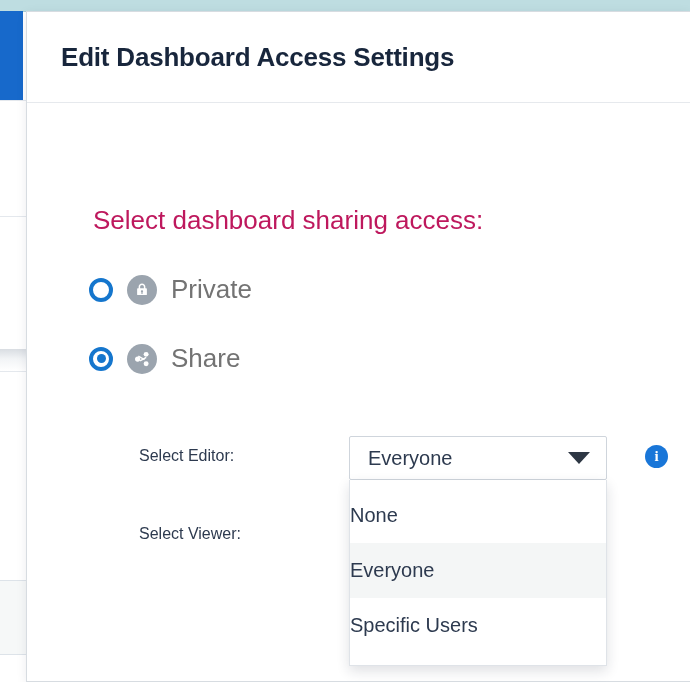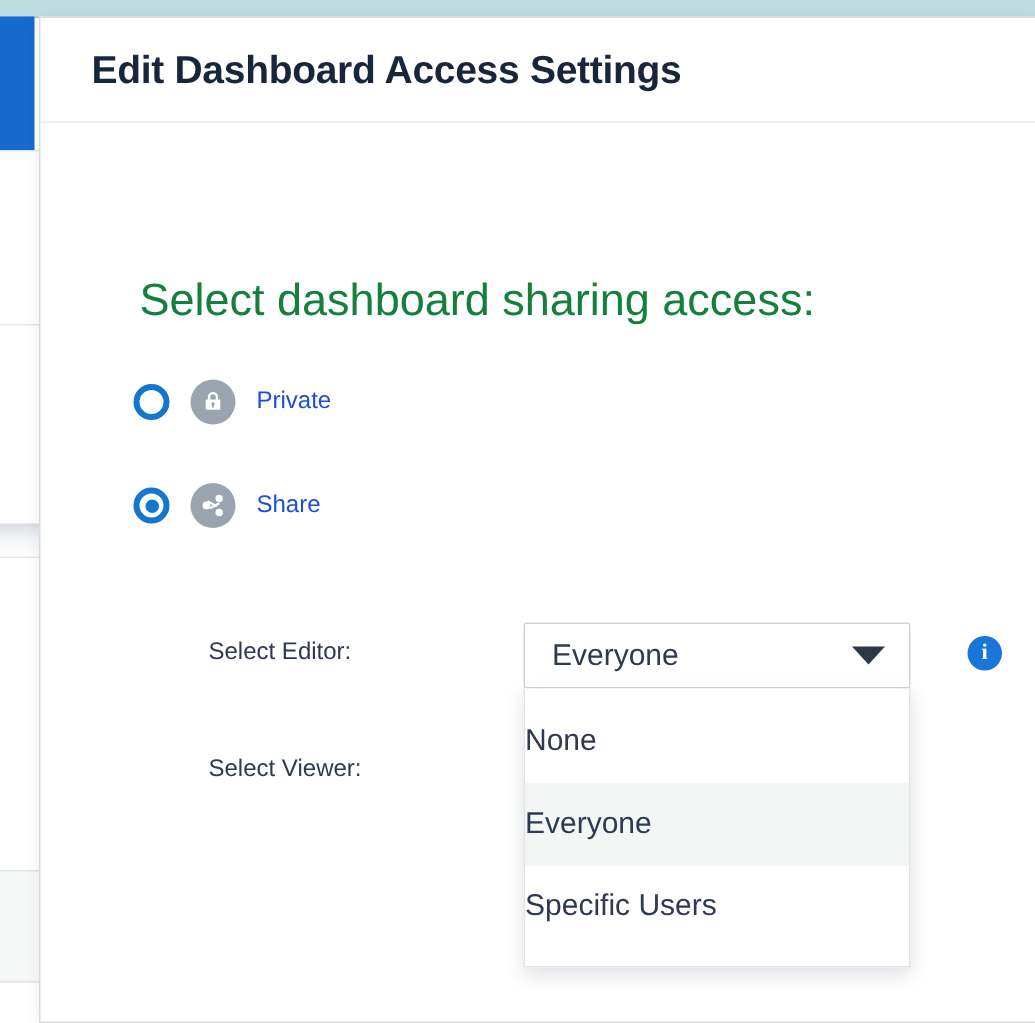--- a/index.html
+++ b/index.html
@@ -71,21 +71,21 @@
     left: 26px;
     width: 664px;
     height: 671px;
     background: #ffffff;
     border: 1px solid #d7dce1;
     border-right: none;
     box-sizing: border-box;
     box-shadow: 0 2px 10px rgba(20,30,50,0.08);
   }
   #modal-header {
-    height: 70px;
+    height: 91px;
     border-bottom: 1px solid #e6e9ed;
     box-sizing: border-box;
     display: flex;
     align-items: center;
     padding-left: 34px;
   }
   #modal-title {
     font-size: 26px;
     font-weight: bold;
     color: #18263c;
@@ -95,22 +95,22 @@
   #modal-body {
     padding: 0;
     position: relative;
     height: calc(100% - 91px);
   }
 
   #access-prompt {
     position: absolute;
     top: 102px;
     left: 66px;
-    font-size: 30px;
-    color: #15803d;
+    font-size: 26px;
+    color: #be185d;
     white-space: nowrap;
   }
 
   
   .option-row {
     position: absolute;
     left: 62px;
     display: flex;
     align-items: center;
     gap: 14px;
@@ -145,22 +145,22 @@
     border-radius: 50%;
     background: #9ba4ae;
     flex: 0 0 auto;
     display: flex;
     align-items: center;
     justify-content: center;
   }
   .badge-icon svg { display: block; }
 
   .option-label {
-    font-size: 16px;
-    color: #1d4ed8;
+    font-size: 26px;
+    color: #737373;
     white-space: nowrap;
   }
 
   
   #editor-row, #viewer-row {
     position: absolute;
     left: 0;
   }
   #editor-row { top: 333px; }
   #viewer-row { top: 411px; }

